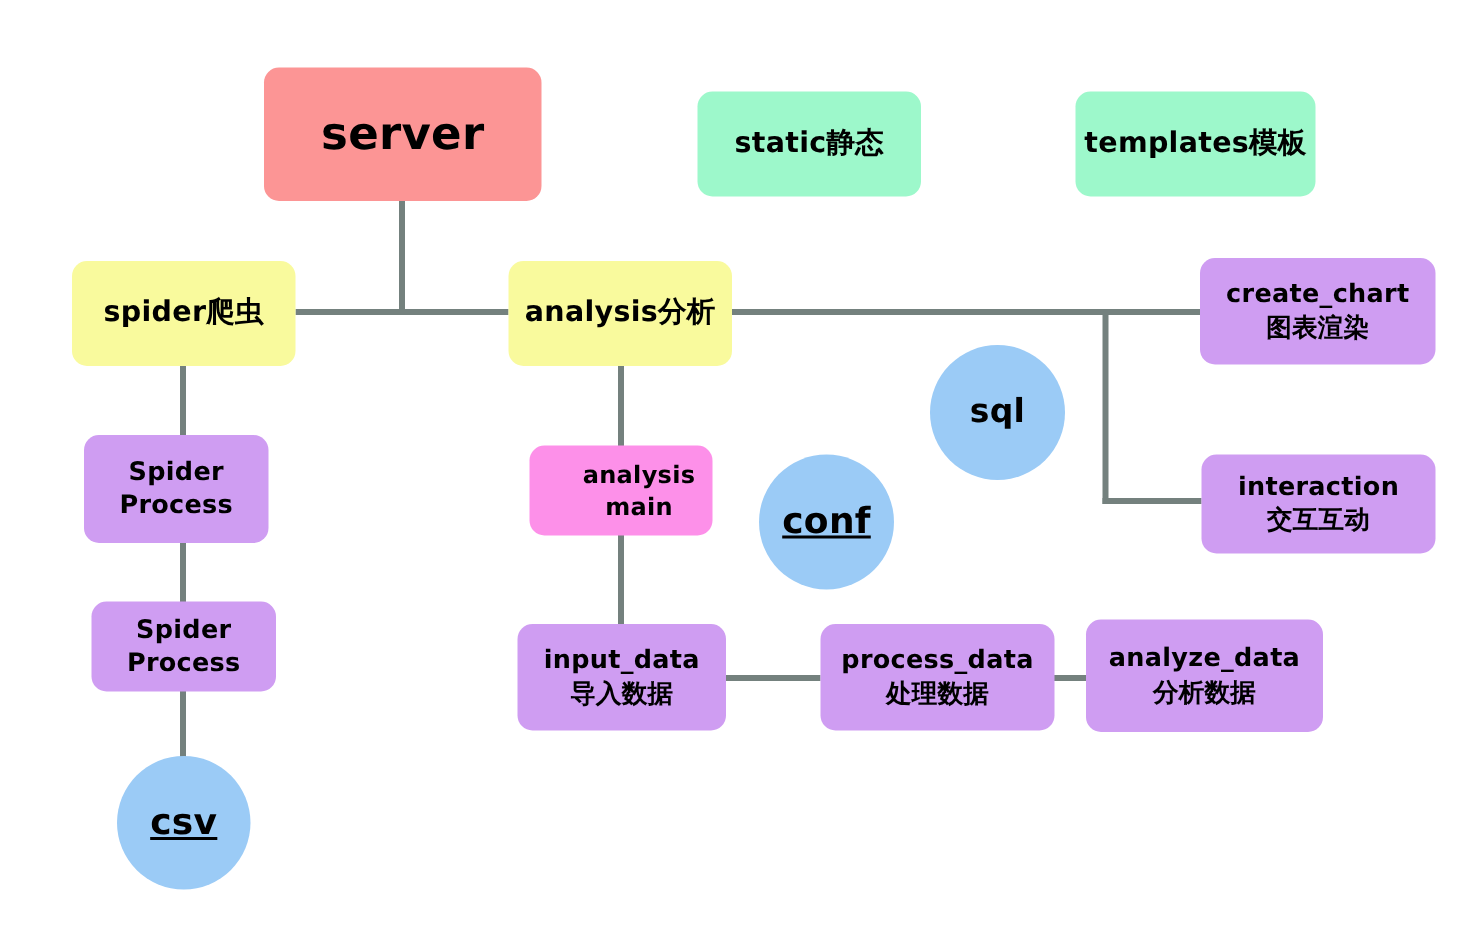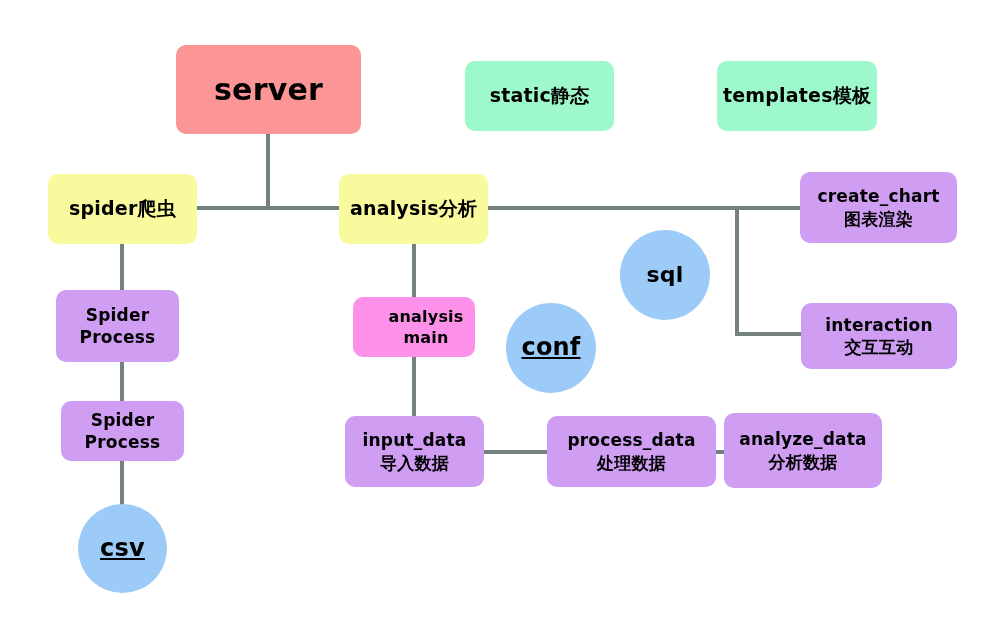--- a/index.html
+++ b/index.html
@@ -102,21 +102,21 @@
   <div class="node pink fs16" style="left:353px;top:297px;width:122px;height:60px;padding-left:24px;">
     <span>analysis</span>
     <span>main</span>
   </div>
 
   <div class="node purple fs17" style="left:345px;top:416px;width:139px;height:71px;">
     <span>input_data</span>
     <span>导入数据</span>
   </div>
 
-  <div class="node purple fs17" style="left:547px;top:416px;width:169px;height:71px;">
+  <div class="node purple fs17" style="left:547px;top:416px;width:156px;height:71px;">
     <span>process_data</span>
     <span>处理数据</span>
   </div>
 
   <div class="node purple fs17" style="left:724px;top:413px;width:158px;height:75px;">
     <span>analyze_data</span>
     <span>分析数据</span>
   </div>
 
   <div class="node circle blue fs22" style="left:620px;top:230px;width:90px;height:90px;">

